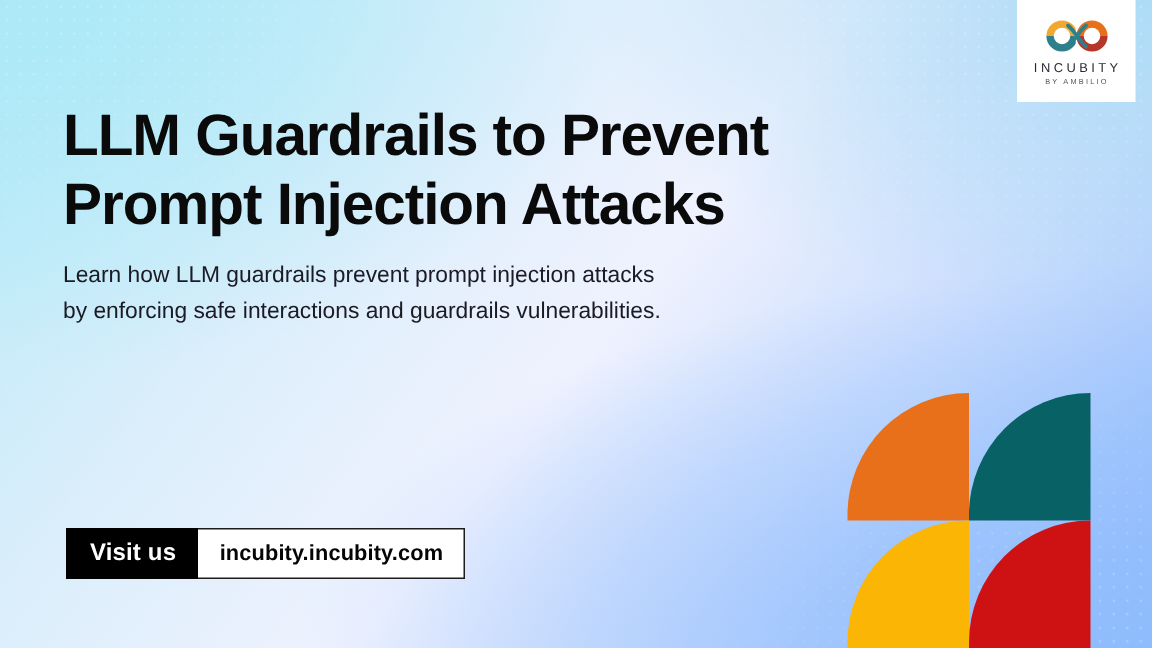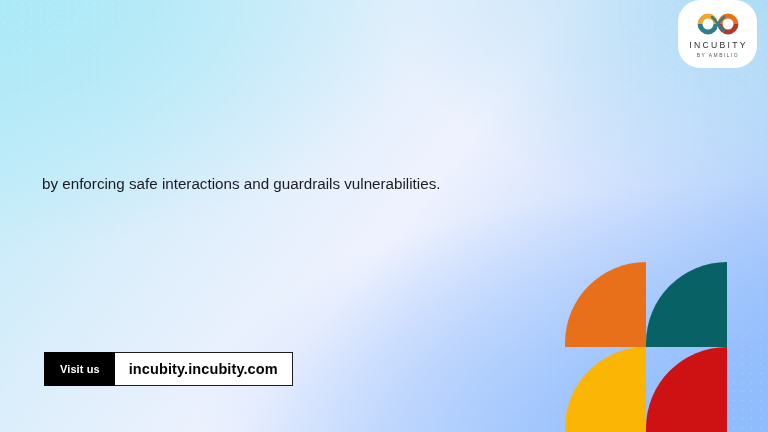--- a/index.html
+++ b/index.html
@@ -54,21 +54,20 @@
     position:absolute;
     left:678px; top:0;
     width:79px; height:68px;
     background:#ffffff;
     display:flex;
     flex-direction:column;
     align-items:center;
     justify-content:center;
     gap:4px;
     padding-top:2px;
-    border-radius:22px;
   }
   #logo-mark { width:46px; height:26px; display:block; }
   #logo-word {
     font-size:8.6px;
     letter-spacing:2.3px;
     color:#2b2b33;
     font-weight:400;
     line-height:1;
     padding-left:2px;
   }
@@ -108,21 +107,21 @@
   #visit-bar {
     position:absolute;
     left:44px; top:352px;
     height:34px;
     display:flex;
     align-items:stretch;
   }
   #visit-label {
     background:#000000;
     color:#ffffff;
-    font-size:11px;
+    font-size:16px;
     font-weight:bold;
     display:flex;
     align-items:center;
     padding:0 15px 0 16px;
     letter-spacing:.1px;
   }
   #visit-url {
     background:#ffffff;
     color:#050505;
     font-size:14.5px;
@@ -178,22 +177,27 @@
       </g>
       <circle cx="66" cy="26" r="22" fill="none" stroke="#ffffff" stroke-width="2.4"></circle>
 
       <path d="M34 12 C44 20, 48 32, 58 40" stroke="#2D7F8C" stroke-width="5" fill="none" stroke-linecap="round"></path>
       <path d="M58 12 C48 20, 44 32, 34 40" stroke="#2D7F8C" stroke-width="5" fill="none" stroke-linecap="round"></path>
     </svg>
     <div id="logo-word">INCUBITY</div>
     <div id="logo-sub">BY AMBILIO</div>
   </div>
 
+  <h1 id="headline">
+    <span class="ln">LLM Guardrails to Prevent</span>
+    <span class="ln">Prompt Injection Attacks</span>
+  </h1>
 
   <p id="subtitle">
+    <span class="ln">Learn how LLM guardrails prevent prompt injection attacks</span>
     <span class="ln">by enforcing safe interactions and guardrails vulnerabilities.</span>
   </p>
 
   <div id="visit-bar">
     <div id="visit-label">Visit us</div>
     <div id="visit-url">incubity.incubity.com</div>
   </div>
 
 </div>
 

